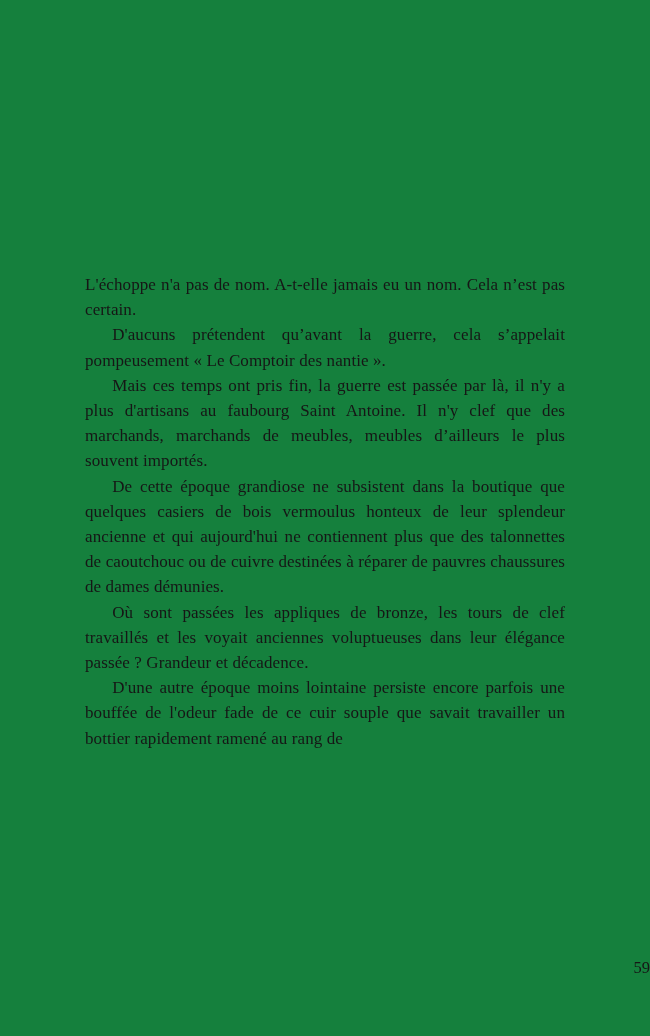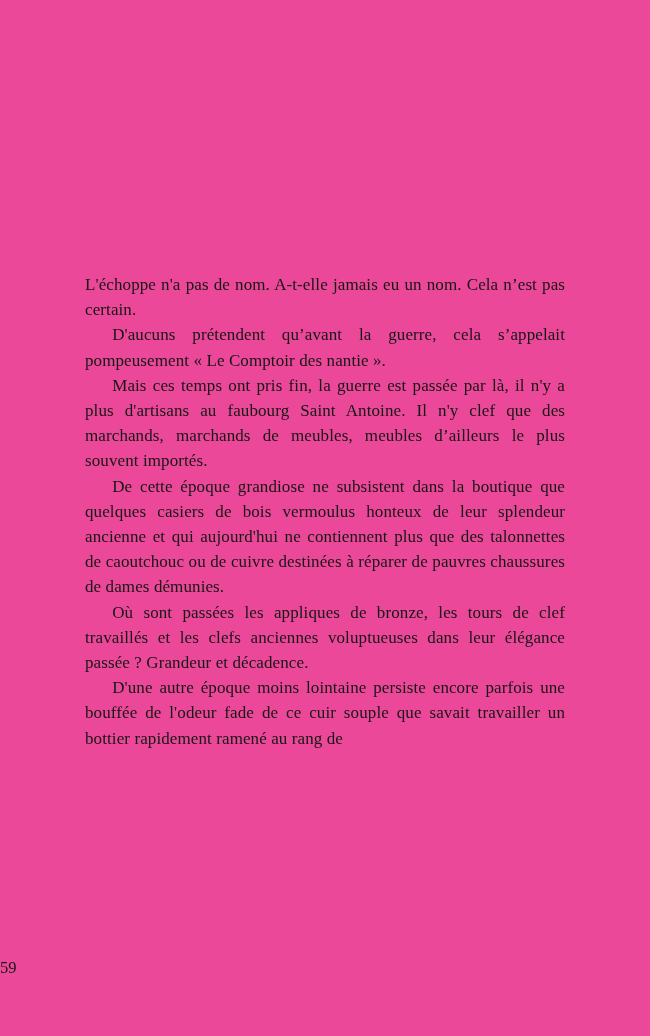--- a/index.html
+++ b/index.html
@@ -11,21 +11,21 @@
     height: 1036px;
     background: #ffffff;
     position: relative;
     font-family: "Liberation Serif", "DejaVu Serif", serif;
     color: #161616;
     overflow: hidden;
   }
   .book-page {
     position: absolute;
     inset: 0;
-    background: #ec4899;
+    background: #15803d;
   }
   .text-block {
     position: absolute;
     left: 85px;
     top: 272px;
     width: 480px;
     font-size: 17px;
     line-height: 25.2px;
     text-align: justify;
     letter-spacing: 0.1px;
@@ -37,34 +37,34 @@
     hyphens: manual;
   }
   .text-block p.no-indent {
     text-indent: 0;
   }
   .page-number {
     position: absolute;
     left: 0;
     top: 958px;
     width: 100%;
-    text-align: left;
+    text-align: right;
     font-size: 16.5px;
     color: #161616;
   }
 </style>
 </head>
 <body>
 
 <div class="book-page">
 
   <div class="text-block">
     <p class="no-indent">L'échoppe n'a pas de nom. A-t-elle jamais eu un nom. Cela n’est pas certain.</p>
     <p>D'aucuns prétendent qu’avant la guerre, cela s’appelait pompeusement « Le Comptoir des nantie ».</p>
     <p>Mais ces temps ont pris fin, la guerre est passée par là, il n'y a plus d'artisans au faubourg Saint Antoine. Il n'y clef que des marchands, marchands de meubles, meubles d’ailleurs le plus souvent importés.</p>
     <p>De cette époque grandiose ne subsistent dans la boutique que quelques casiers de bois vermoulus honteux de leur splendeur ancienne et qui aujourd'hui ne contiennent plus que des talonnettes de caoutchouc ou de cuivre destinées à réparer de pauvres chaussures de dames démunies.</p>
-    <p>Où sont passées les appliques de bronze, les tours de clef travaillés et les clefs anciennes voluptueuses dans leur élégance passée ? Grandeur et décadence.</p>
+    <p>Où sont passées les appliques de bronze, les tours de clef travaillés et les voyait anciennes voluptueuses dans leur élégance passée ? Grandeur et décadence.</p>
     <p>D'une autre époque moins lointaine persiste encore parfois une bouffée de l'odeur fade de ce cuir souple que savait travailler un bottier rapidement ramené au rang de</p>
   </div>
 
   <div class="page-number">59</div>
 
 </div>
 
 </body></html>

